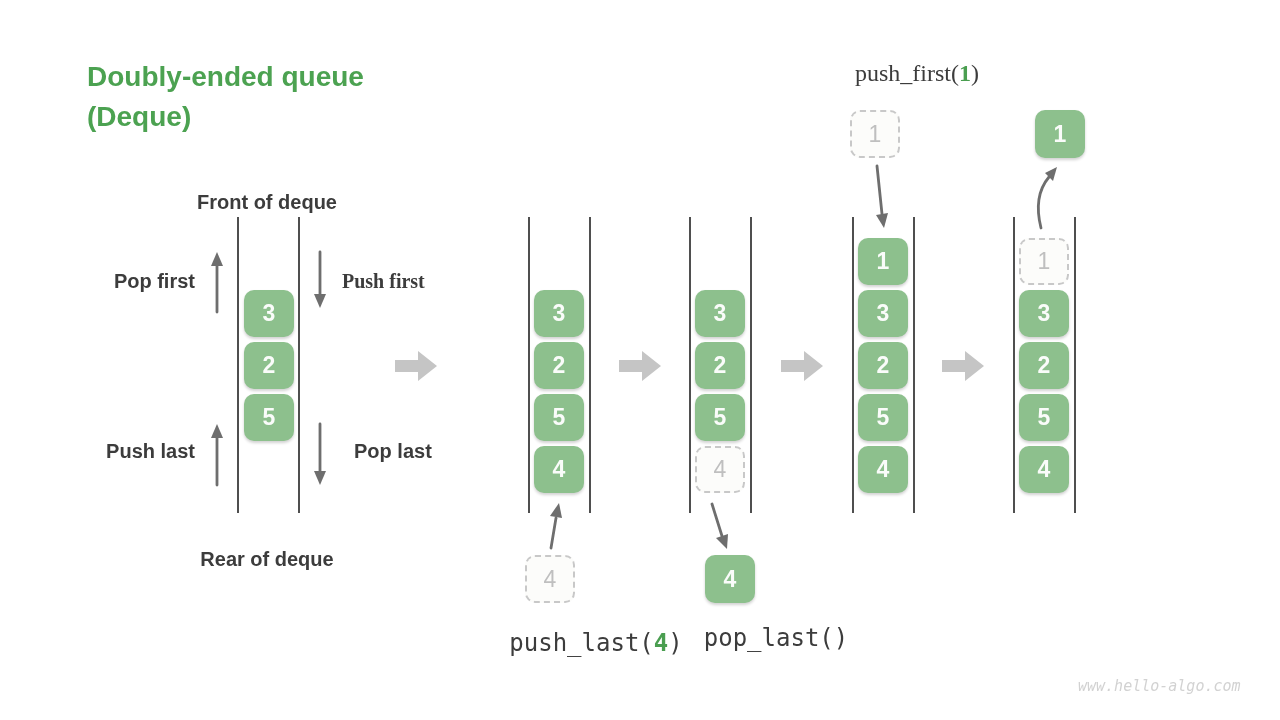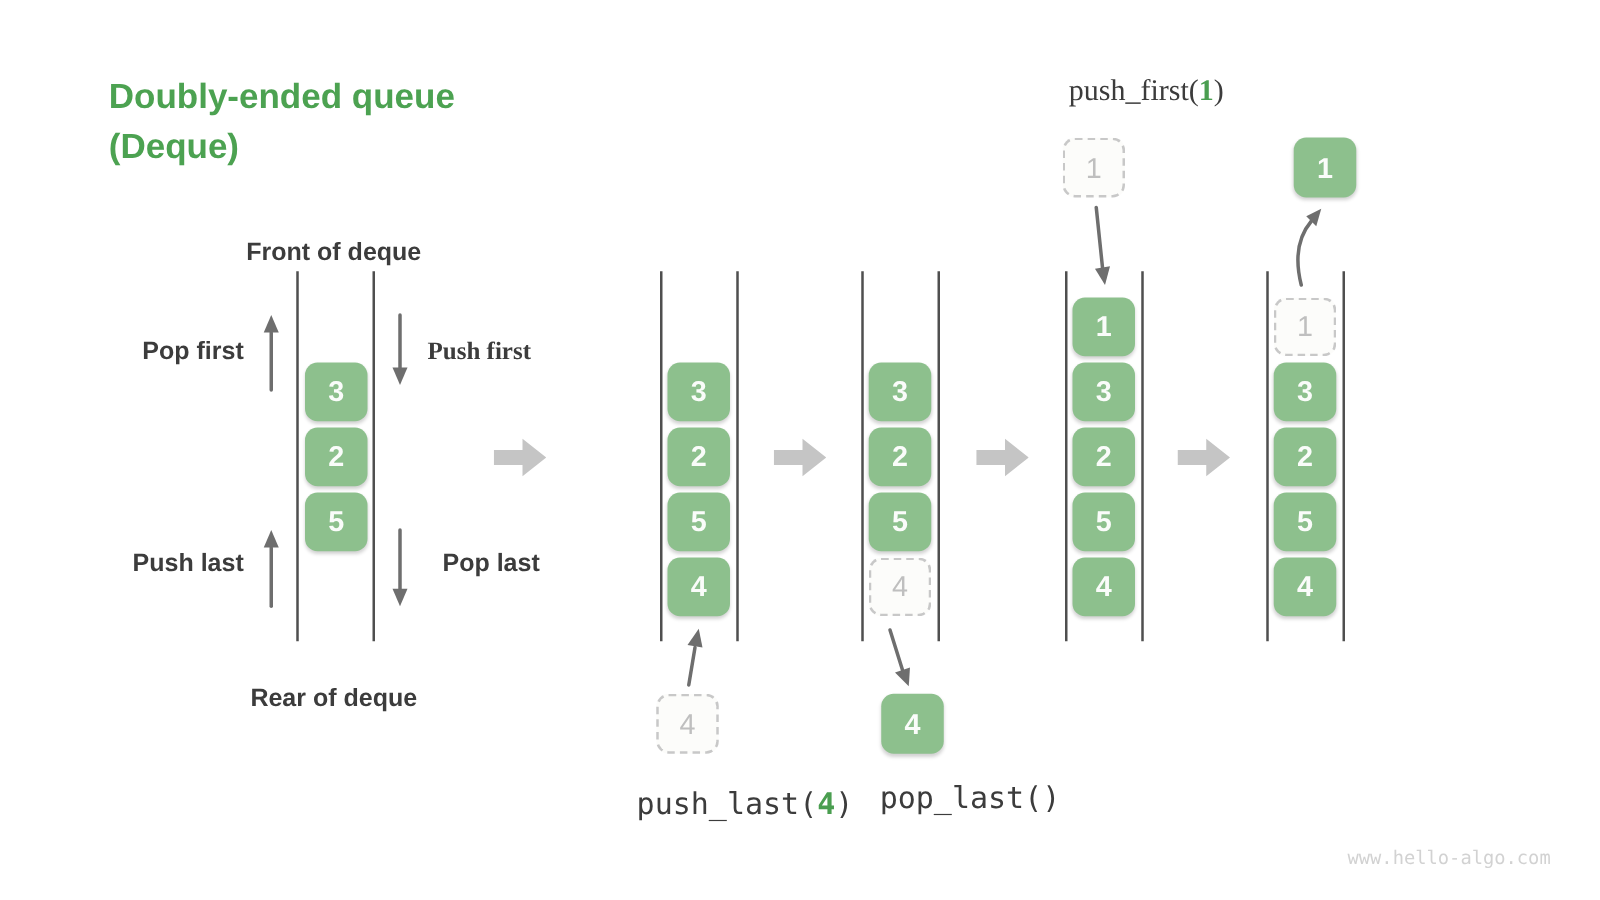--- a/index.html
+++ b/index.html
@@ -21,21 +21,21 @@
     box-shadow:0 2px 3px rgba(0,0,0,0.18);
   }
   .cell.ghost {
     background:#fcfcfa; border:2px dashed var(--ghost-border);
     color:var(--ghost-text); box-shadow:none; font-weight:400;
   }
   .code { position:absolute; width:320px; text-align:center; white-space:pre;
     font-family:"DejaVu Sans Mono", monospace; font-size:24px; color:var(--text-dark); }
   .code .arg { color:var(--code-green); font-weight:700; }
   .watermark { position:absolute; font-family:"DejaVu Sans Mono", monospace;
-    font-size:15px; color:var(--watermark-gray); }
+    font-size:15px; color:var(--watermark-gray);font-style:italic; }
   svg.overlay { position:absolute; left:0; top:0; pointer-events:none; }
   .overlay line, .overlay path { stroke:var(--arrow-gray); stroke-width:2.8; fill:none; stroke-linecap:round; }
   .overlay polygon { fill:var(--arrow-gray); stroke:none; }
   .flow-arrow { position:absolute; width:42px; height:34px; }
   .flow-arrow polygon { fill:var(--flow-arrow-gray); }
 </style>
 </head>
 <body>
 
 <div class="canvas">

